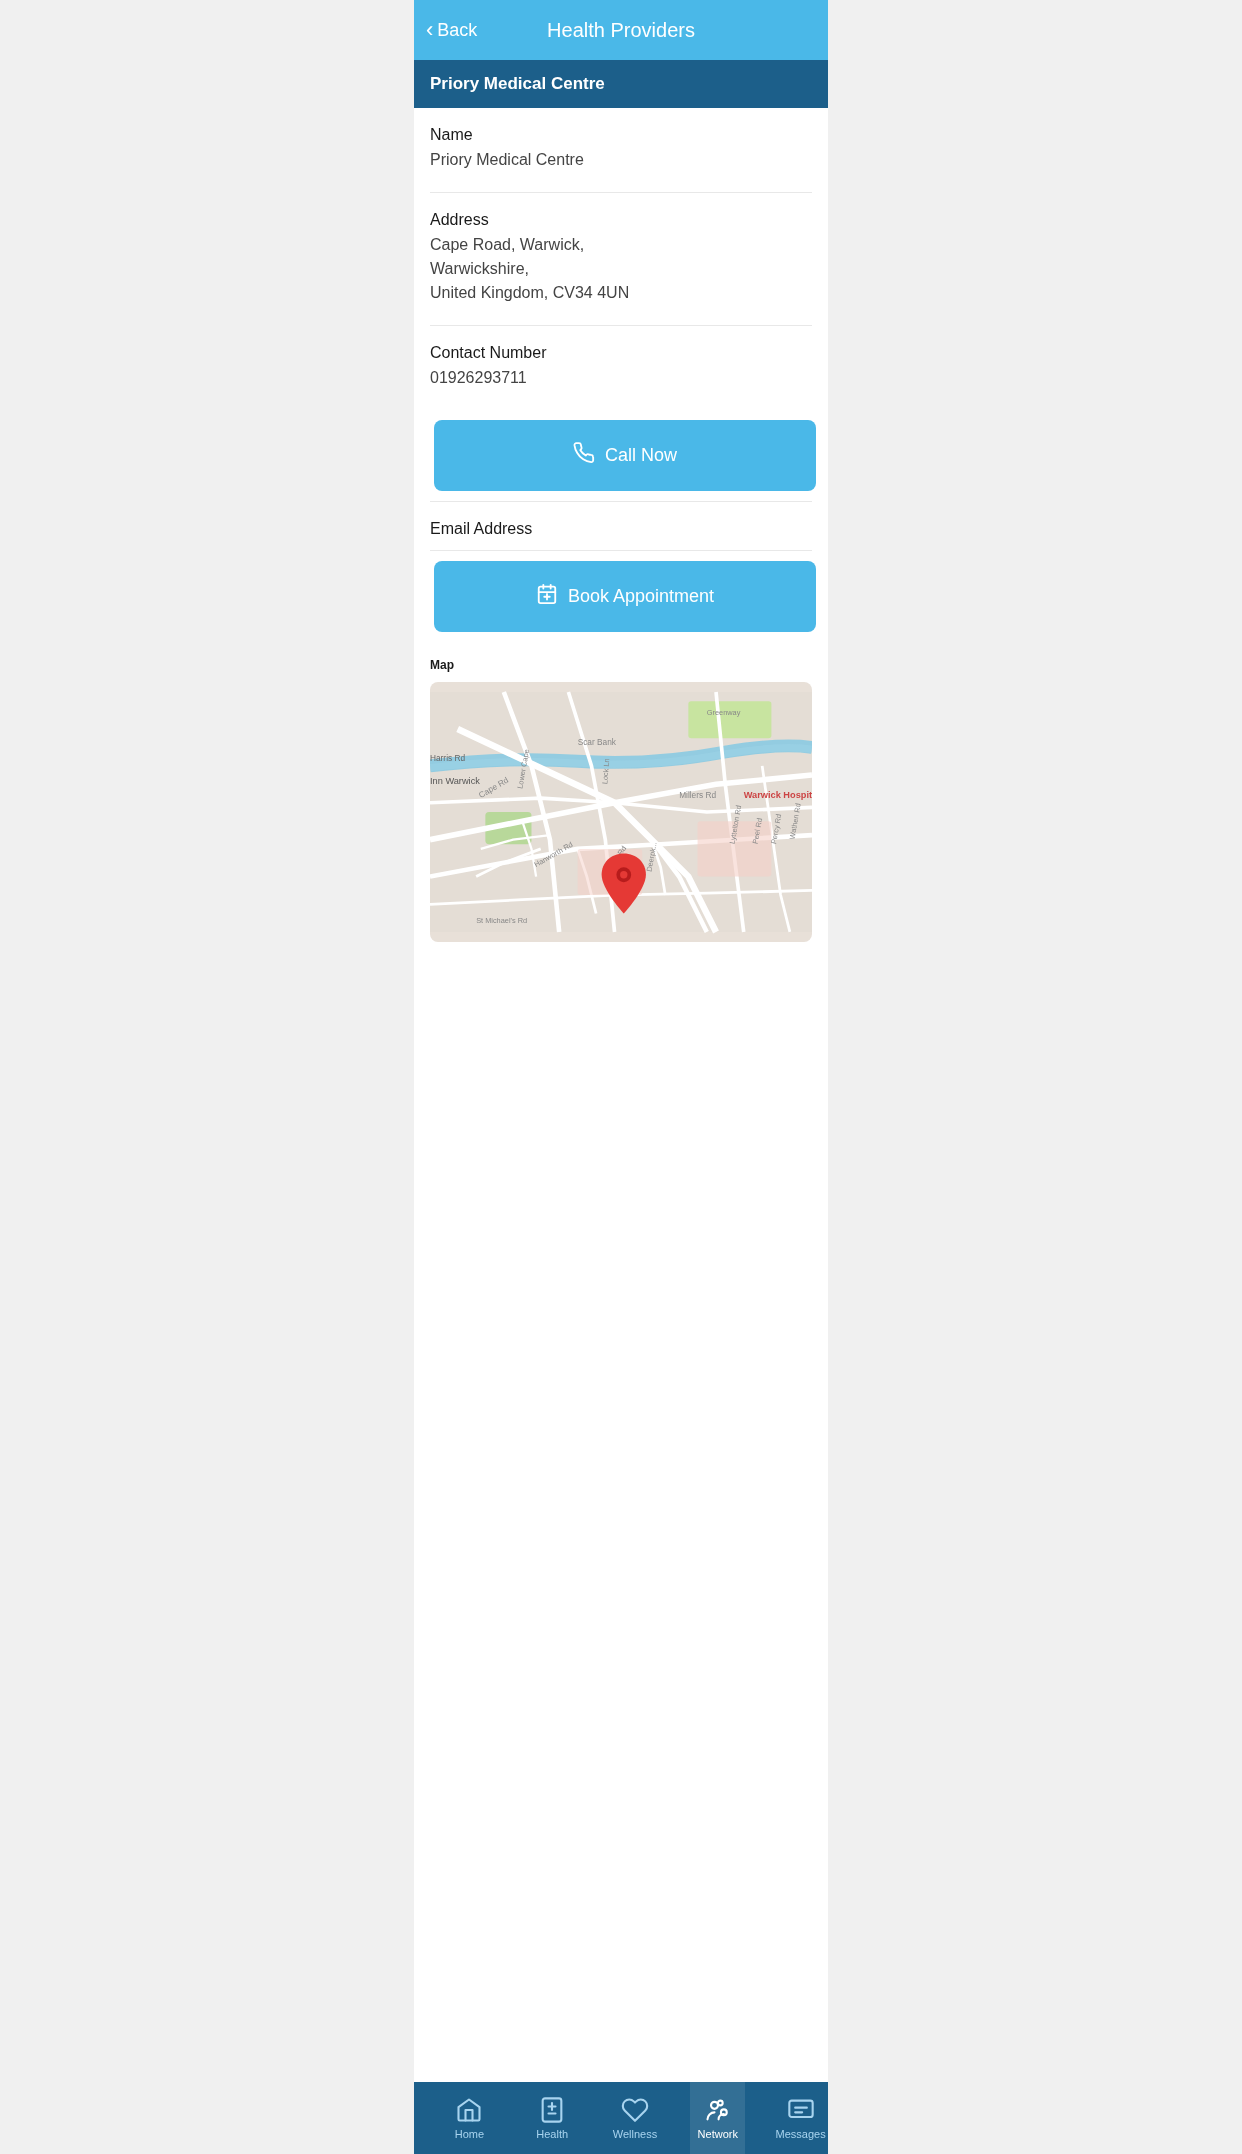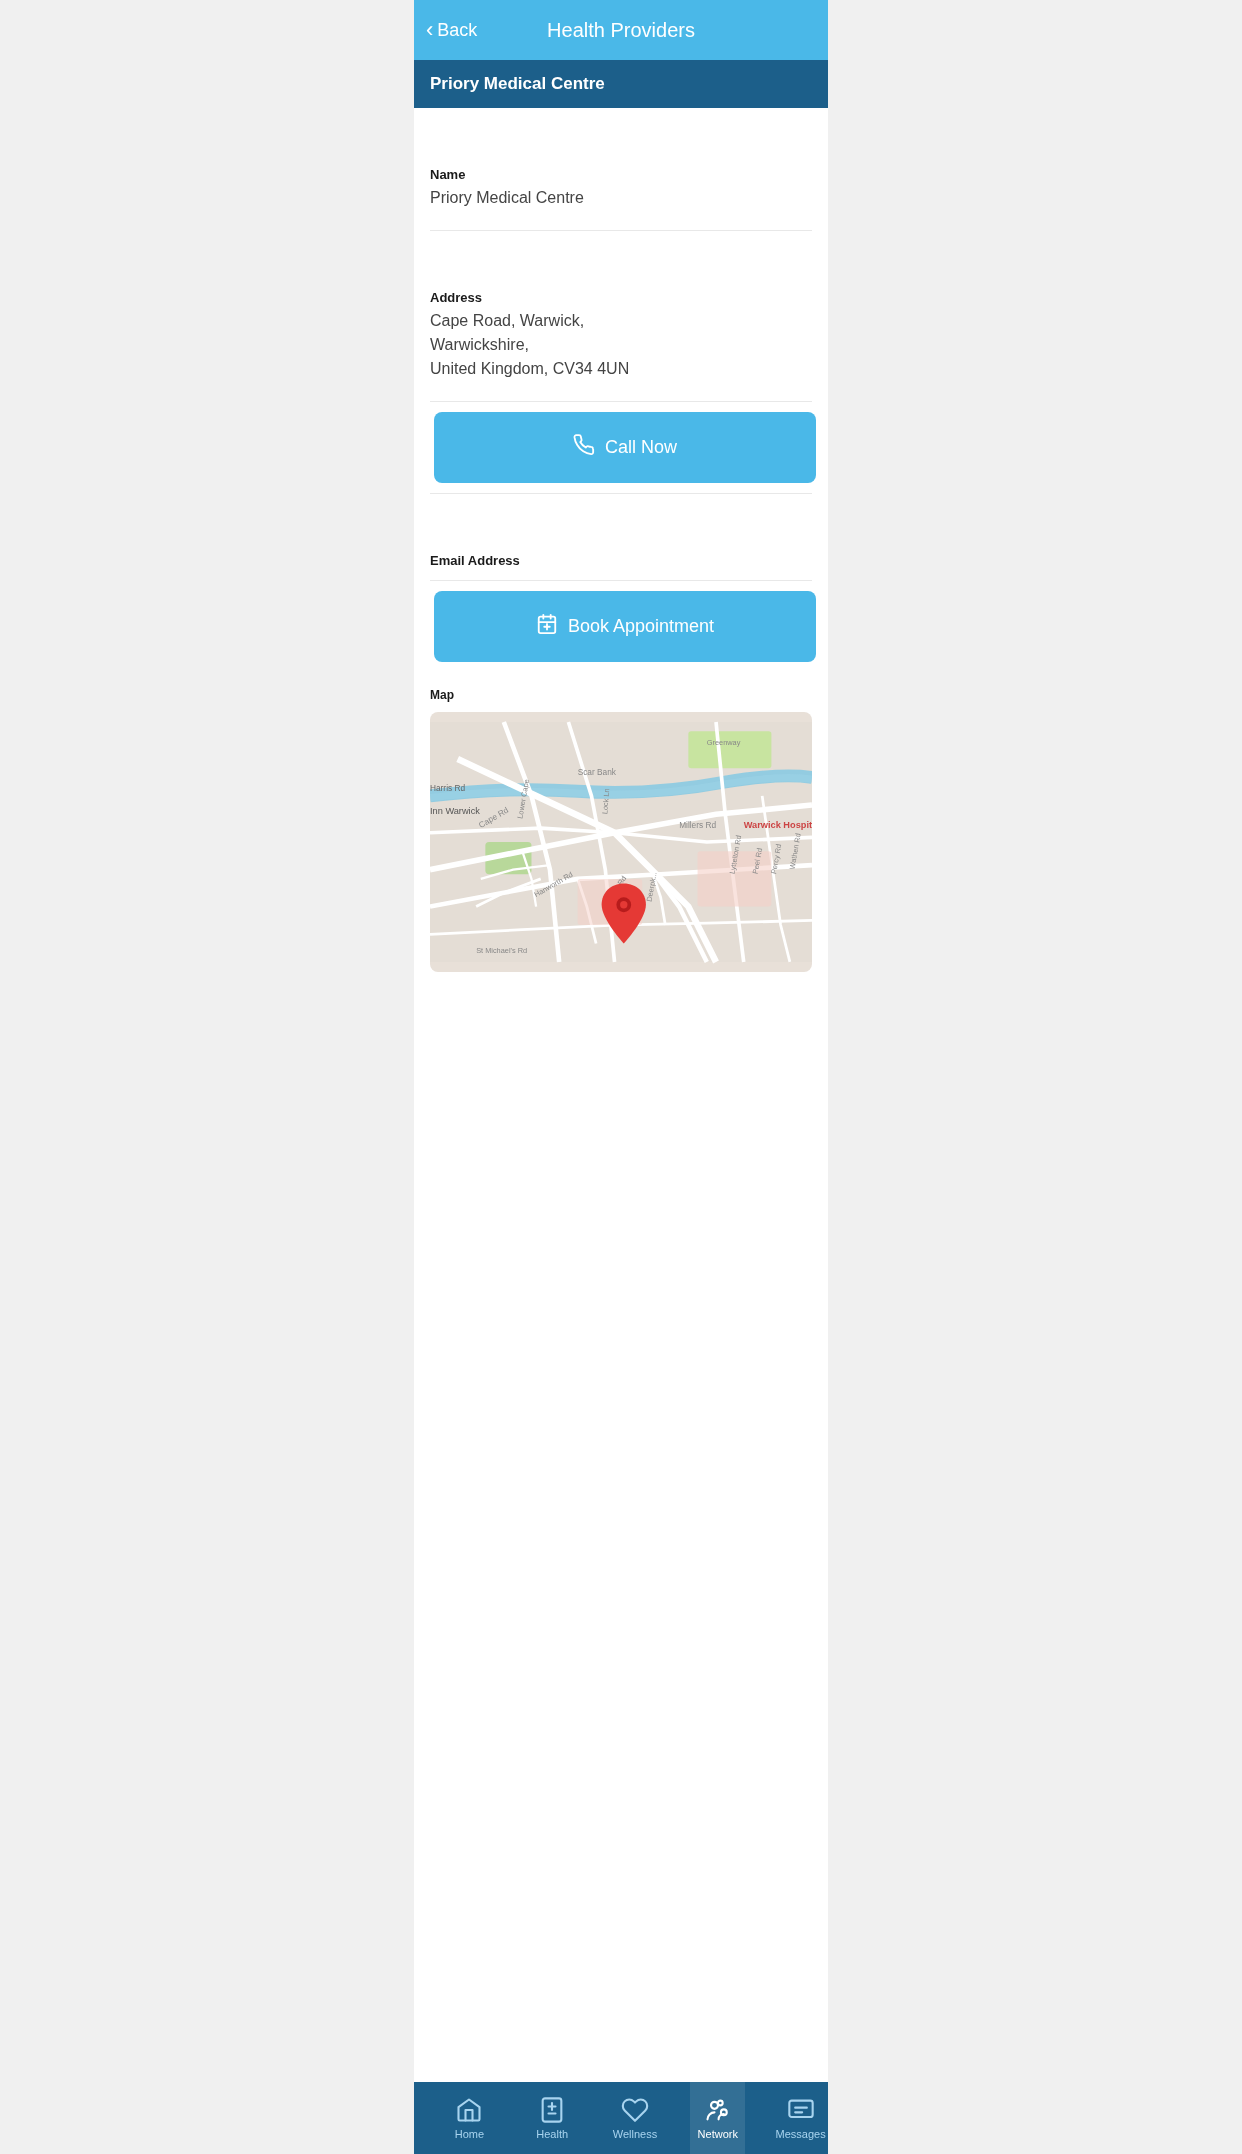--- a/index.html
+++ b/index.html
@@ -62,25 +62,24 @@
       background: white;
       flex: 1;
       padding: 0 0 80px 0;
     }
 
     .detail-section {
       padding: 18px 16px 8px 16px;
     }
 
     .detail-label {
-      font-size: 13px;
-      font-weight: 700;
+      font-size: 16px;
+      font-weight: 400;
       color: #1a1a1a;
       margin-bottom: 4px;
-      margin-top: 41px;
     }
 
     .detail-value {
       font-size: 16px;
       color: #444;
       margin-bottom: 12px;
       line-height: 1.5;
     }
 
     .action-button {
@@ -216,20 +215,24 @@
     <div class="detail-label">Address</div>
     <div class="detail-value">
       <span>Cape Road, Warwick,</span><br>
       <span>Warwickshire,</span><br>
       <span>United Kingdom, CV34 4UN</span>
     </div>
   </div>
 
   <div class="divider"></div>
 
+  <div class="detail-section">
+    <div class="detail-label">Contact Number</div>
+    <div class="detail-value">01926293711</div>
+  </div>
 
   <button class="action-button">
     <span class="btn-icon">
       <svg width="22" height="22" viewBox="0 0 24 24" fill="none" stroke="white" stroke-width="2" stroke-linecap="round" stroke-linejoin="round">
         <path d="M22 16.92v3a2 2 0 0 1-2.18 2 19.79 19.79 0 0 1-8.63-3.07A19.5 19.5 0 0 1 4.69 12 19.79 19.79 0 0 1 1.6 3.42 2 2 0 0 1 3.57 1.25h3a2 2 0 0 1 2 1.72 12.84 12.84 0 0 0 .7 2.81 2 2 0 0 1-.45 2.11L7.91 8.79a16 16 0 0 0 6 6l.91-.91a2 2 0 0 1 2.11-.45 12.84 12.84 0 0 0 2.81.7A2 2 0 0 1 21.73 16z"></path>
       </svg>
     </span>
     <span>Call Now</span>
   </button>
 

